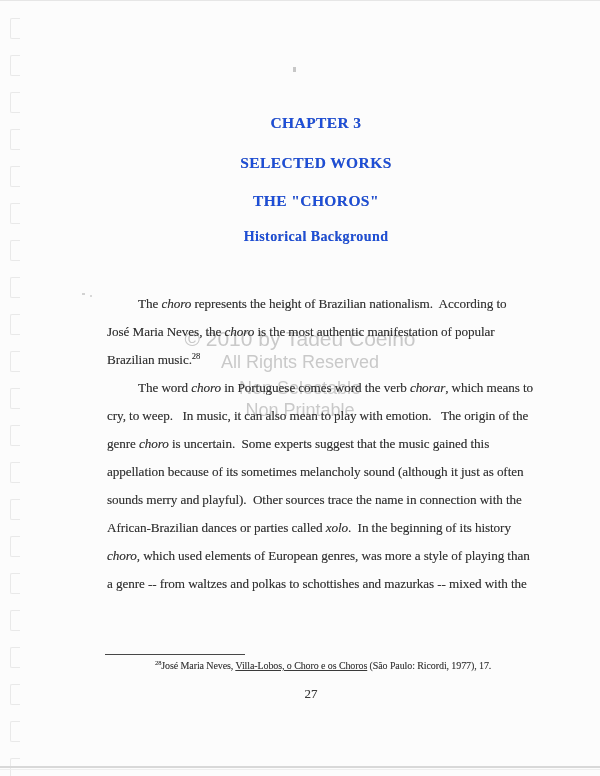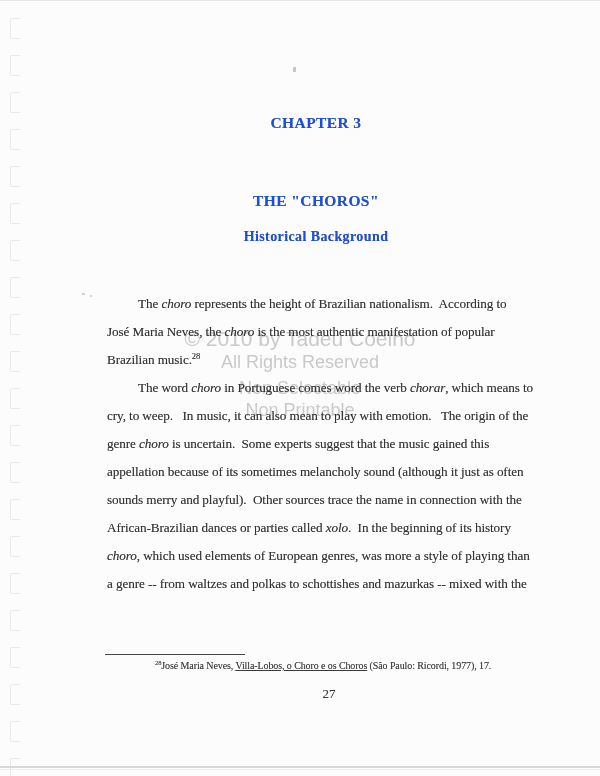--- a/index.html
+++ b/index.html
@@ -94,21 +94,21 @@
     font-size: 10px;
     letter-spacing: -0.1px;
     white-space: pre;
     color: #3a3a3a;
     text-shadow: 0 0 0.4px rgba(70,70,70,0.5);
     z-index: 2;
   }
   .footnote .fn-underline { text-decoration: underline; }
   
   .page-number {
-    position: absolute; left: 128px; top: 686px; width: 402px;
+    position: absolute; left: 110px; top: 686px; width: 402px;
     text-align: center; font-size: 13px; color: #3a3a3a;
     text-shadow: 0 0 0.4px rgba(70,70,70,0.5);
     z-index: 2;
   }
   
   .speck-top { position: absolute; left: 293px; top: 67px; width: 3px; height: 5px; background: #b5b5b5; opacity: 0.75; }
   .speck-left-a { position: absolute; left: 82px; top: 293px; width: 3px; height: 2px; background: #d2d2d2; }
   .speck-left-b { position: absolute; left: 90px; top: 295px; width: 2px; height: 2px; background: #d8d8d8; }
 </style>
 </head>
@@ -147,20 +147,21 @@
   <div class="speck-left-b"></div>
 
   <div class="watermark">
     <div class="wm-line wm-1">© 2010 by Tadeu Coelho</div>
     <div class="wm-line wm-2">All Rights Reserved</div>
     <div class="wm-line wm-3">Non Selectable</div>
     <div class="wm-line wm-4">Non Printable</div>
   </div>
 
   <div class="heading h-chapter">CHAPTER 3</div>
+  <div class="heading h-selected">SELECTED WORKS</div>
   <div class="heading h-choros">THE "CHOROS"</div>
   <div class="heading h-background">Historical Background</div>
 
   <div class="body-text" id="body-text">
       <div class="bline indent"><span>The </span><i>choro</i><span> represents the height of Brazilian nationalism.  According to</span></div>
       <div class="bline"><span>José Maria Neves, the </span><i>choro</i><span> is the most authentic manifestation of popular</span></div>
       <div class="bline"><span>Brazilian music.</span><sup>28</sup></div>
       <div class="bline indent"><span>The word </span><i>choro</i><span> in Portuguese comes word the verb </span><i>chorar</i><span>, which means to</span></div>
       <div class="bline"><span>cry, to weep.   In music, it can also mean to play with emotion.   The origin of the</span></div>
       <div class="bline"><span>genre </span><i>choro</i><span> is uncertain.  Some experts suggest that the music gained this</span></div>

